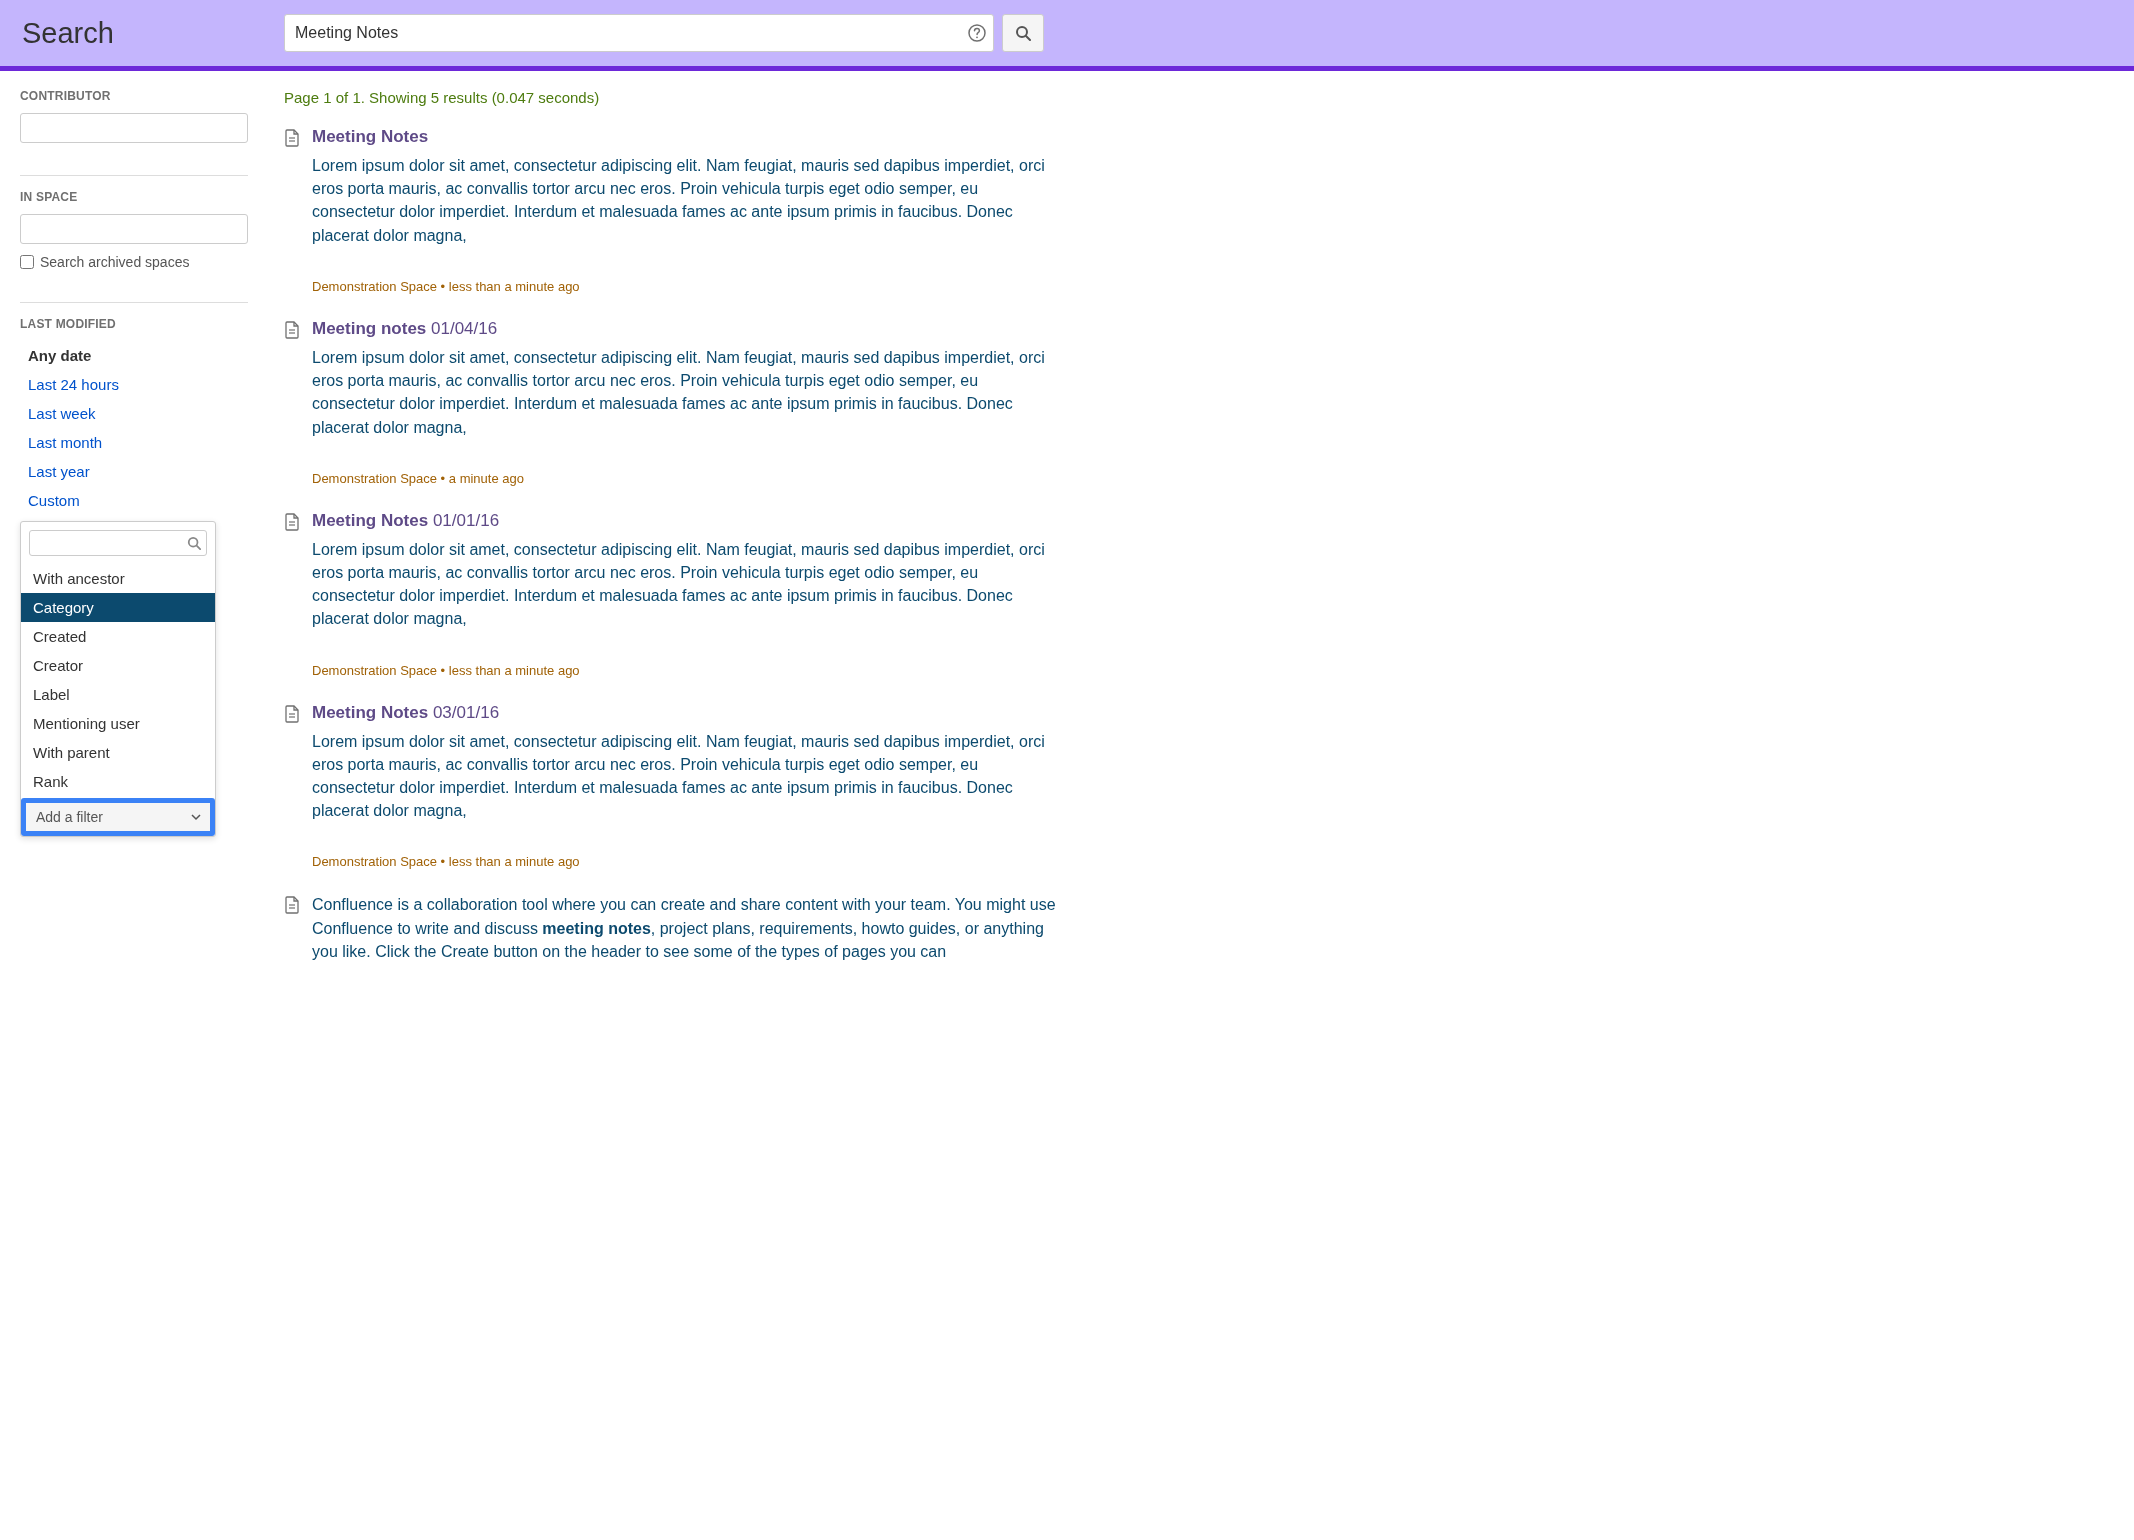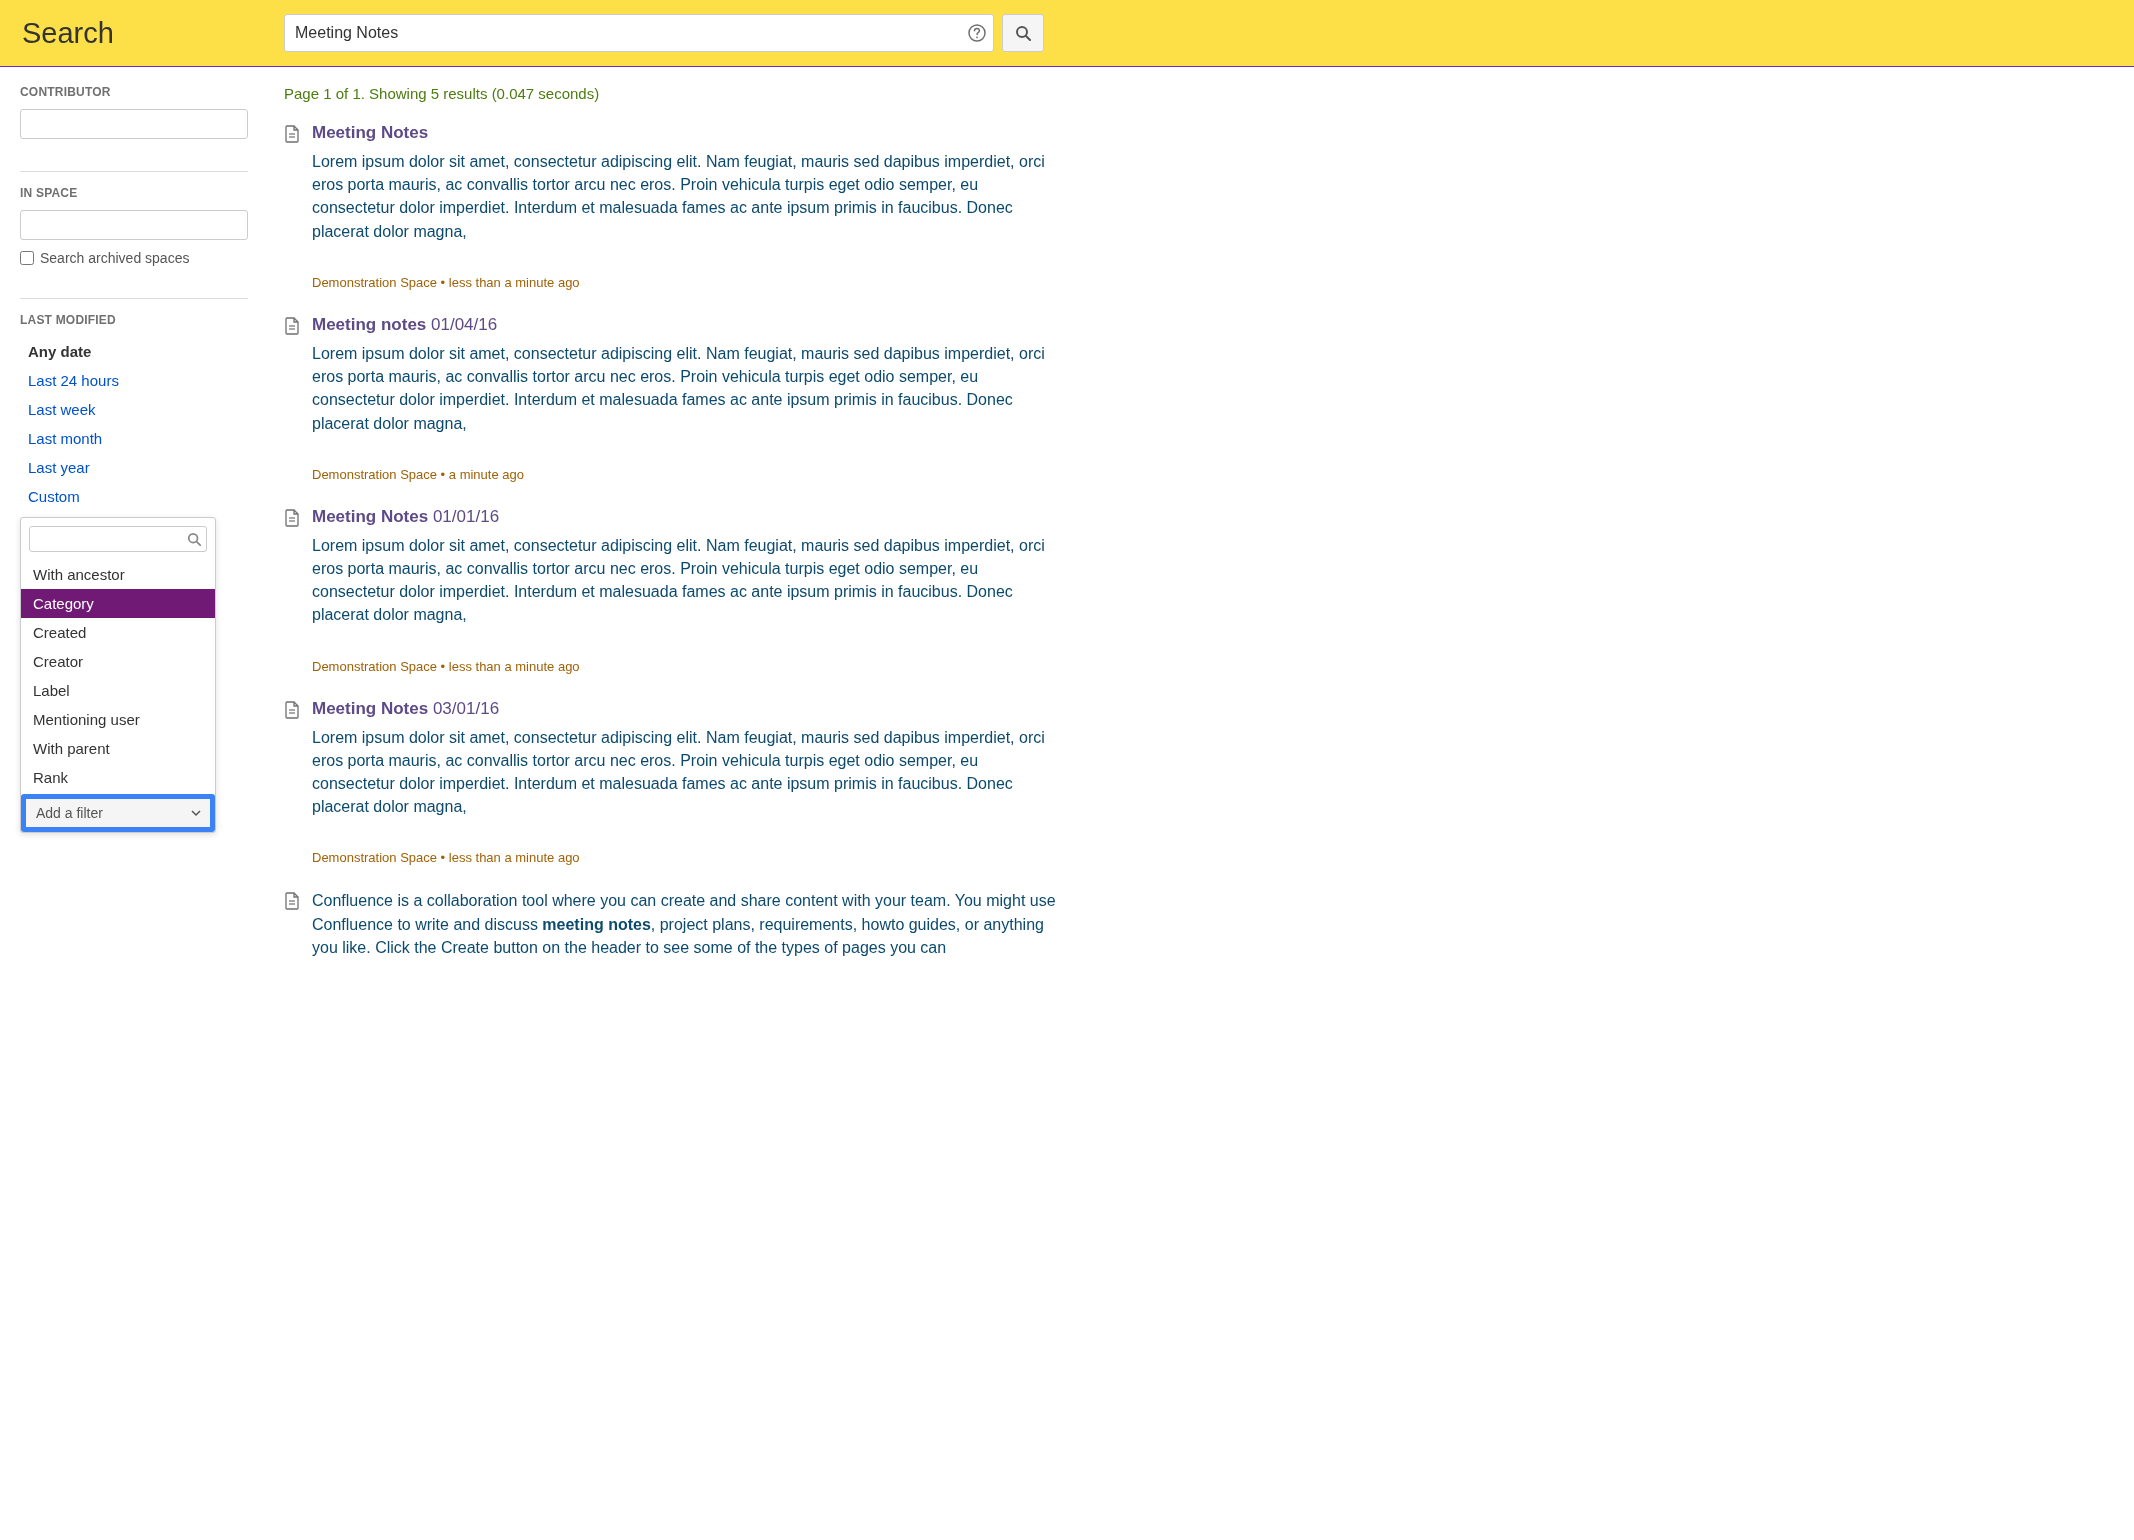--- a/index.html
+++ b/index.html
@@ -3,22 +3,22 @@
 <meta charset="utf-8">
 <style>
   * { box-sizing: border-box; margin: 0; padding: 0; }
   body {
     font-family: -apple-system, BlinkMacSystemFont, "Segoe UI", Helvetica, Arial, sans-serif;
     font-size: 14px;
     color: #333;
     background: #fff;
   }
   .top-bar {
-    background: #fde047;
-    border-bottom: 1px solid #6d28d9;
+    background: #c4b5fd;
+    border-bottom: 5px solid #6d28d9;
     padding: 14px 20px 14px 20px;
     display: flex;
     align-items: center;
   }
   .page-title {
     font-size: 29px;
     font-weight: 400;
     color: #333;
     width: 264px;
     padding-left: 2px;
@@ -155,21 +155,21 @@
     pointer-events: none;
   }
   .fd-list { list-style: none; }
   .fd-list li {
     padding: 6px 12px;
     font-size: 15px;
     color: #333;
     cursor: pointer;
   }
   .fd-list li.selected {
-    background: #701a75;
+    background: #0c4a6e;
     color: #fff;
   }
   .add-filter-select {
     margin-top: 2px;
     width: 100%;
     border: 5px solid #3b82f6;
     background: #f5f5f5;
     border-radius: 3px;
     padding: 6px 26px 6px 10px;
     font-size: 14px;

